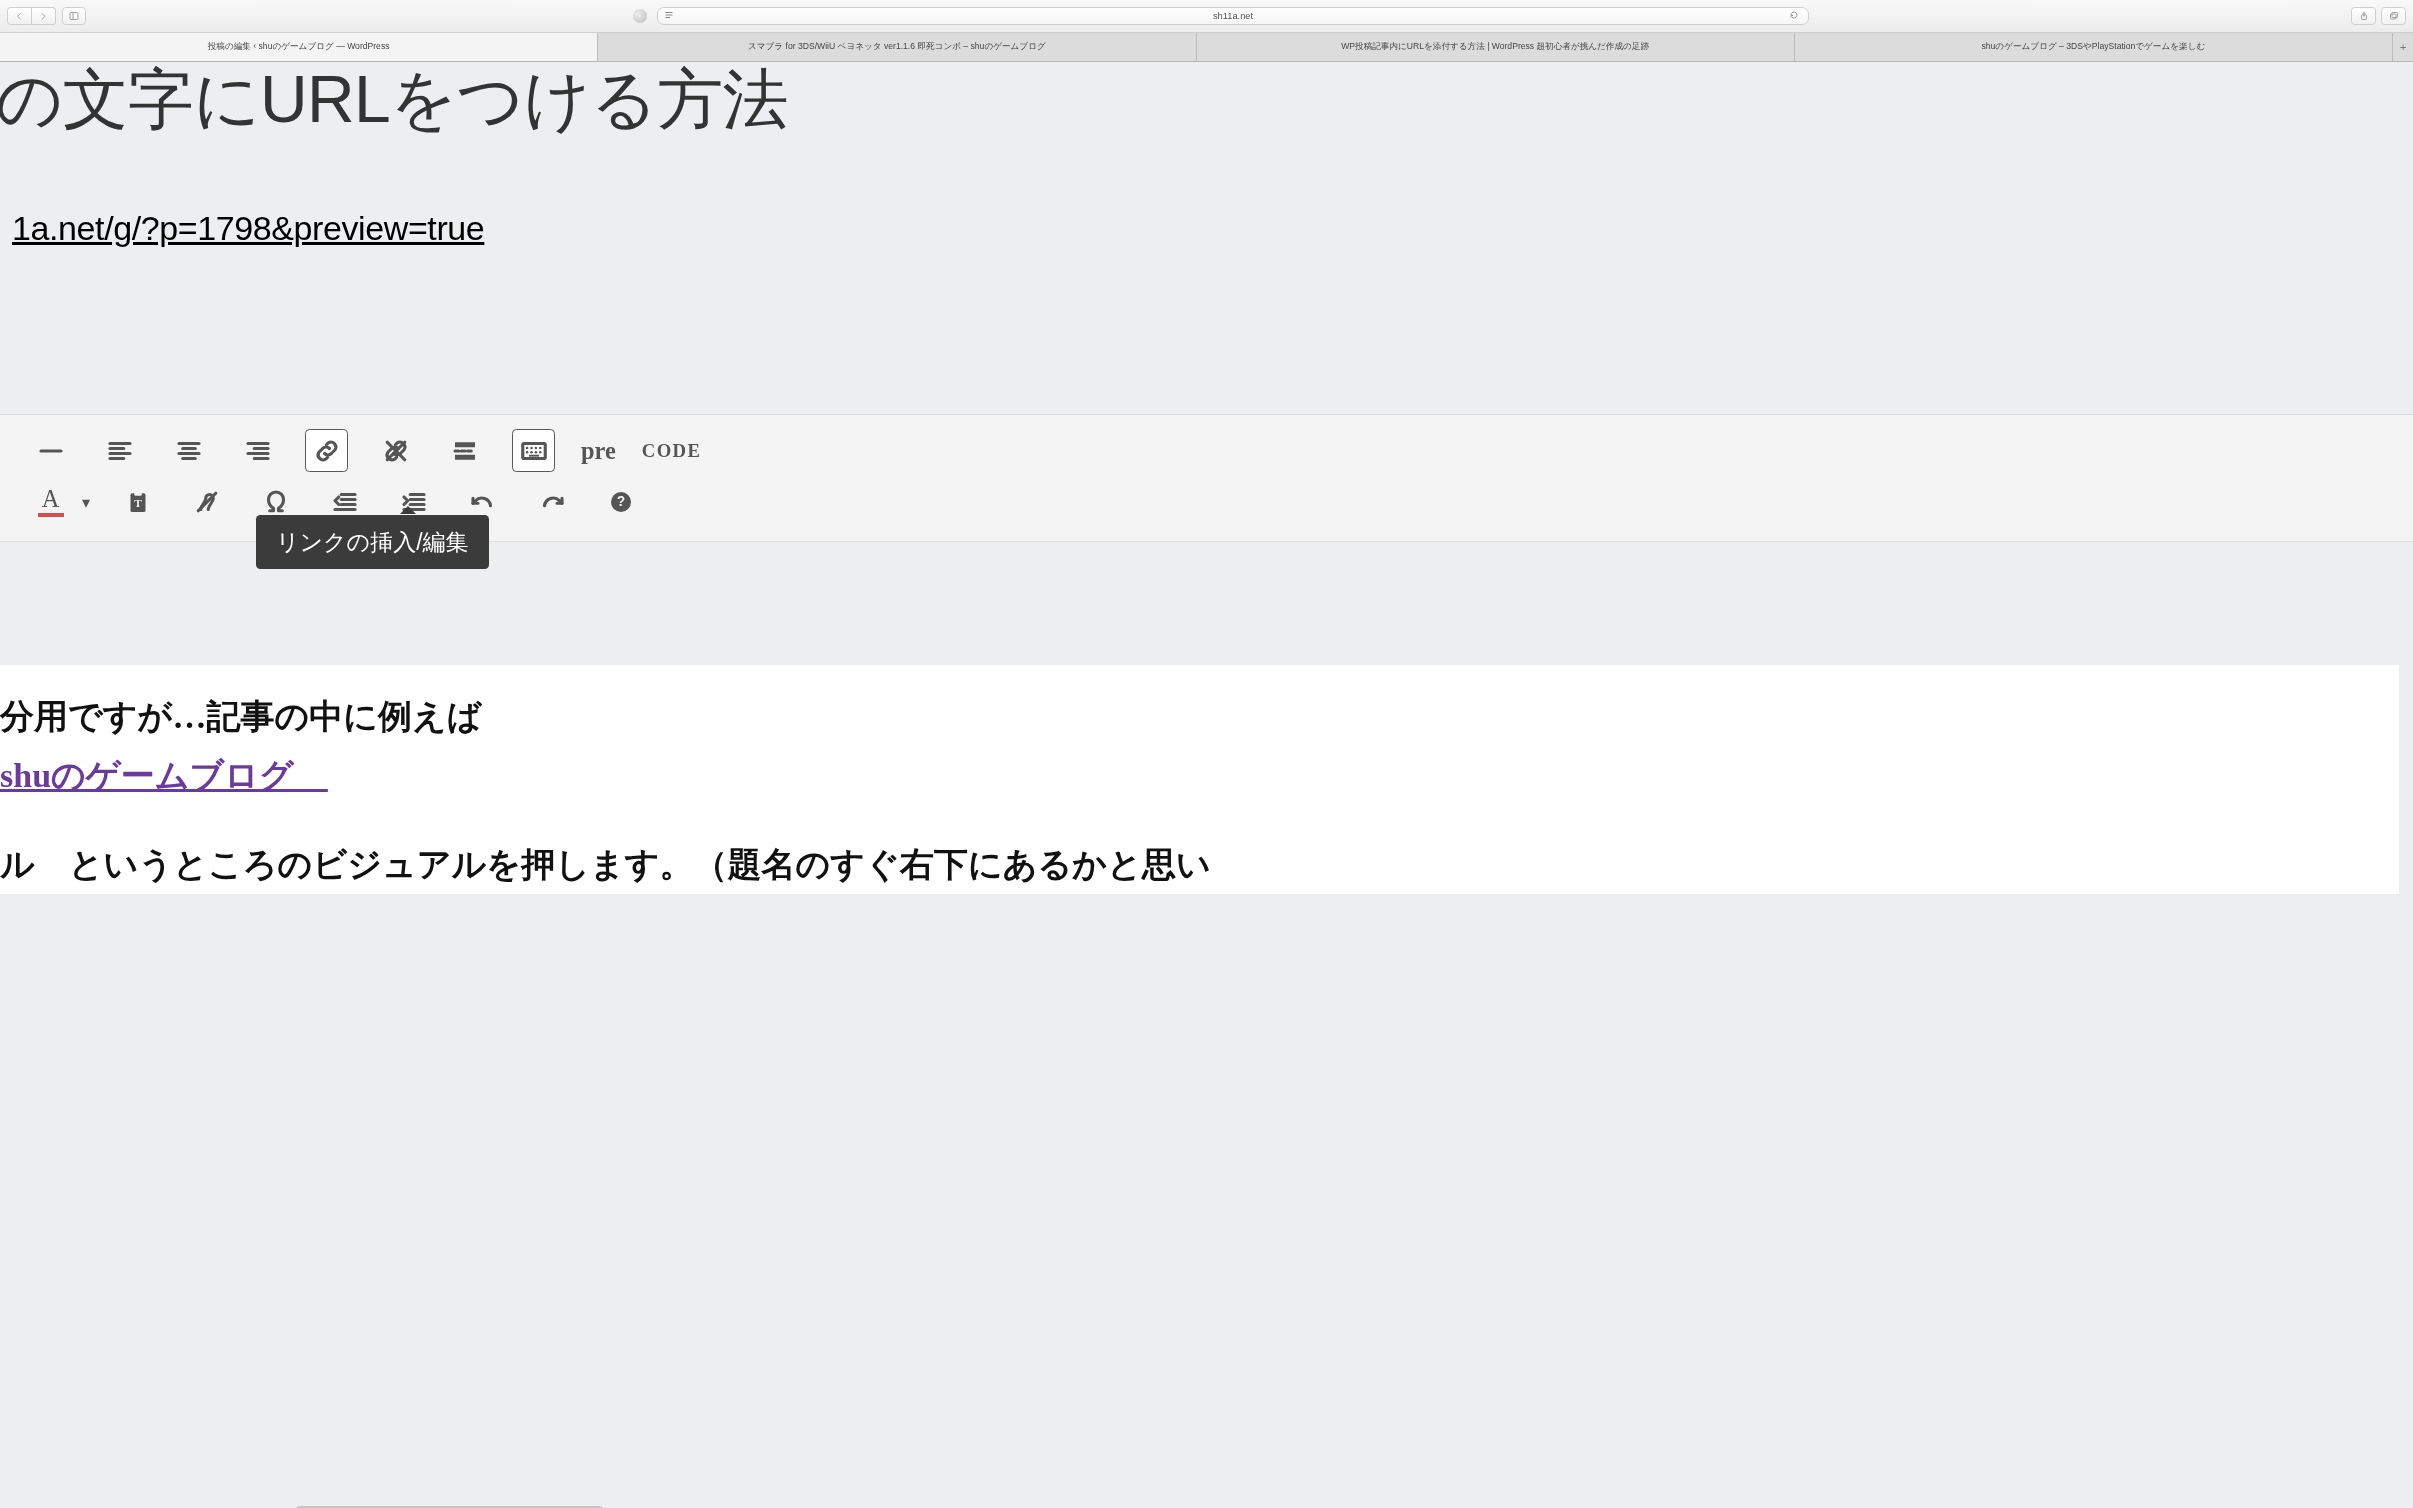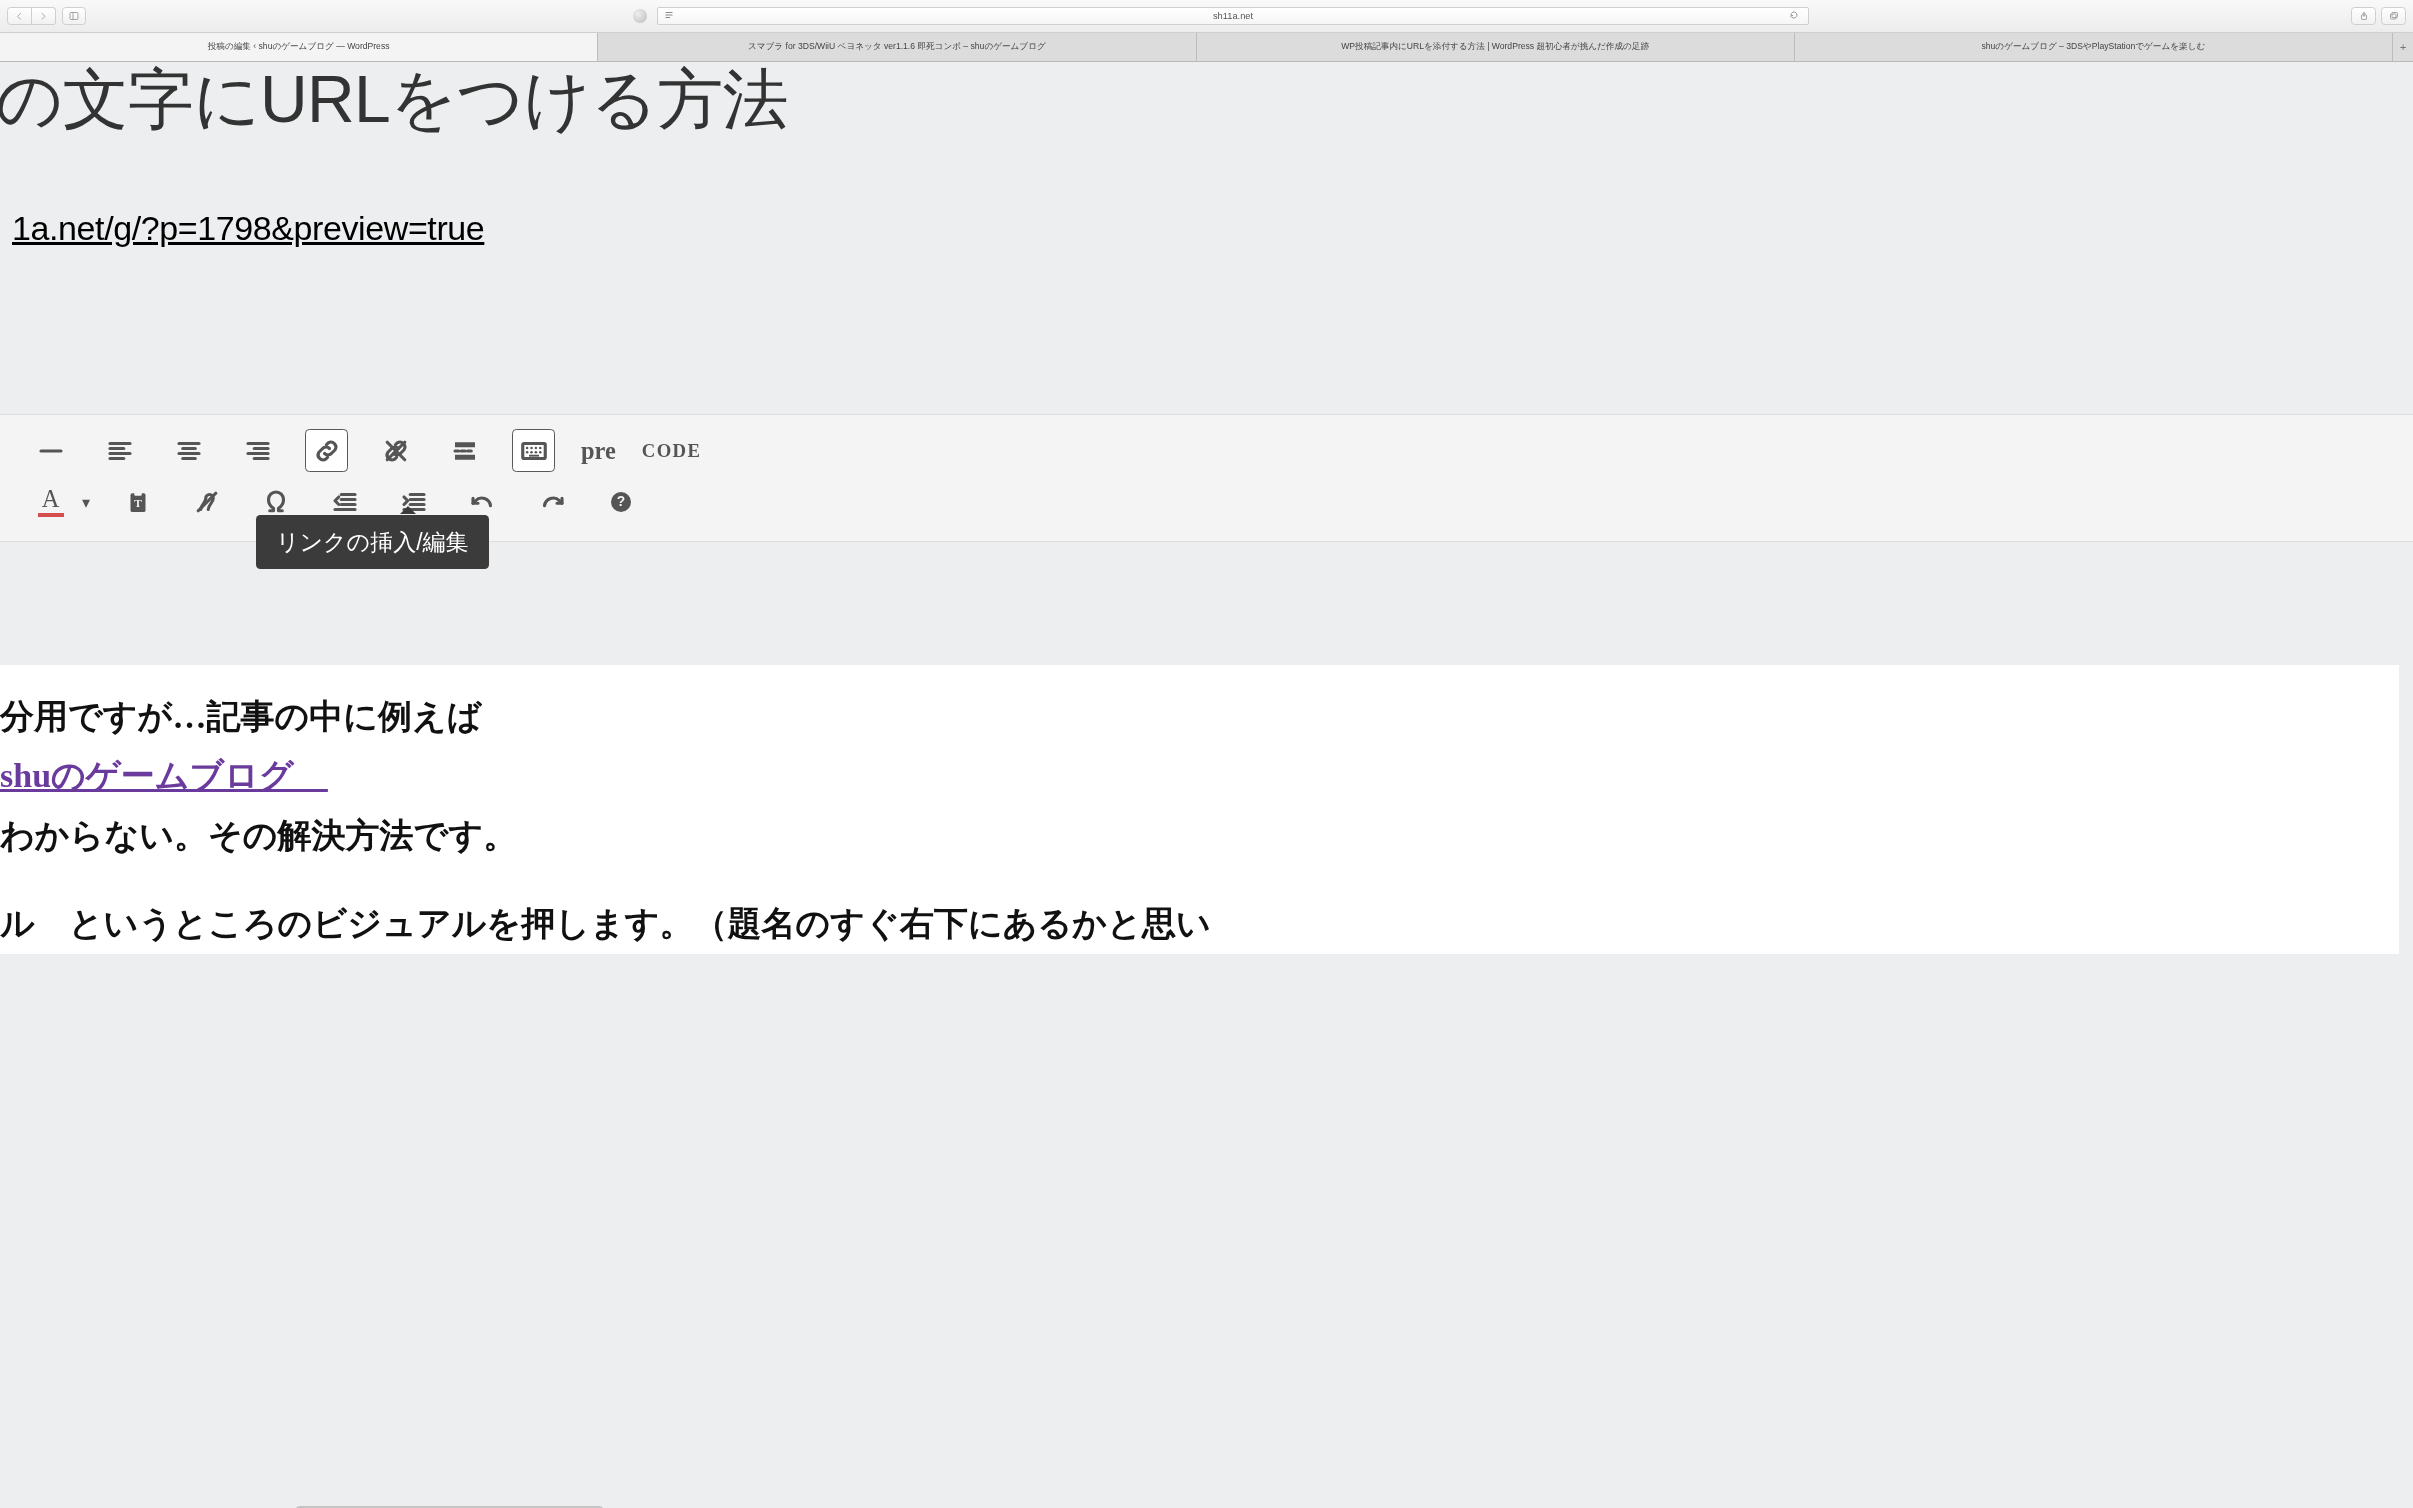--- a/index.html
+++ b/index.html
@@ -36,21 +36,21 @@
     .circle-icon {
       width: 14.4px; height: 14.4px; border-radius: 50%;
       background: radial-gradient(circle at 35% 35%, #eee, #bbb);
       margin: 0 4.3px;
     }
     .addr-bar {
       flex: 0 0 48%;
       height: 18.7px;
       background: linear-gradient(#ffffff,#f6f6f6);
       border: 0.7px solid #cfcfcf;
-      border-radius: 2px;
+      border-radius: 7px;
       display: flex; align-items: center;
       padding: 0 5.7px;
       position: relative;
     }
     .addr-reader { width: 13px; color:#8a8a8a; font-size:9.3px; }
     .addr-text { flex:1; text-align:center; color:#555; font-size:9.3px; }
     .addr-reload { width:13px; color:#8a8a8a; font-size:10px; }
 
     
     .tab-strip {
@@ -414,21 +414,20 @@
           </svg>
       </div>
     </div>
   </div>
 
   <div class="tooltip">リンクの挿入/編集</div>
 
   <div class="body-text">
     <div class="cut">分用ですが…記事の中に例えば</div>
     <a class="purple">shuのゲームブログ　</a>
-    <div class="cut">わからない。その解決方法です。</div>
     <div style="height:29px"></div>
     <div class="cut">ル　というところのビジュアルを押します。（題名のすぐ右下にあるかと思い</div>
   </div>
 
   <div class="hscroll">
     <div class="thumb"></div>
   </div>
 
 </div>
 

